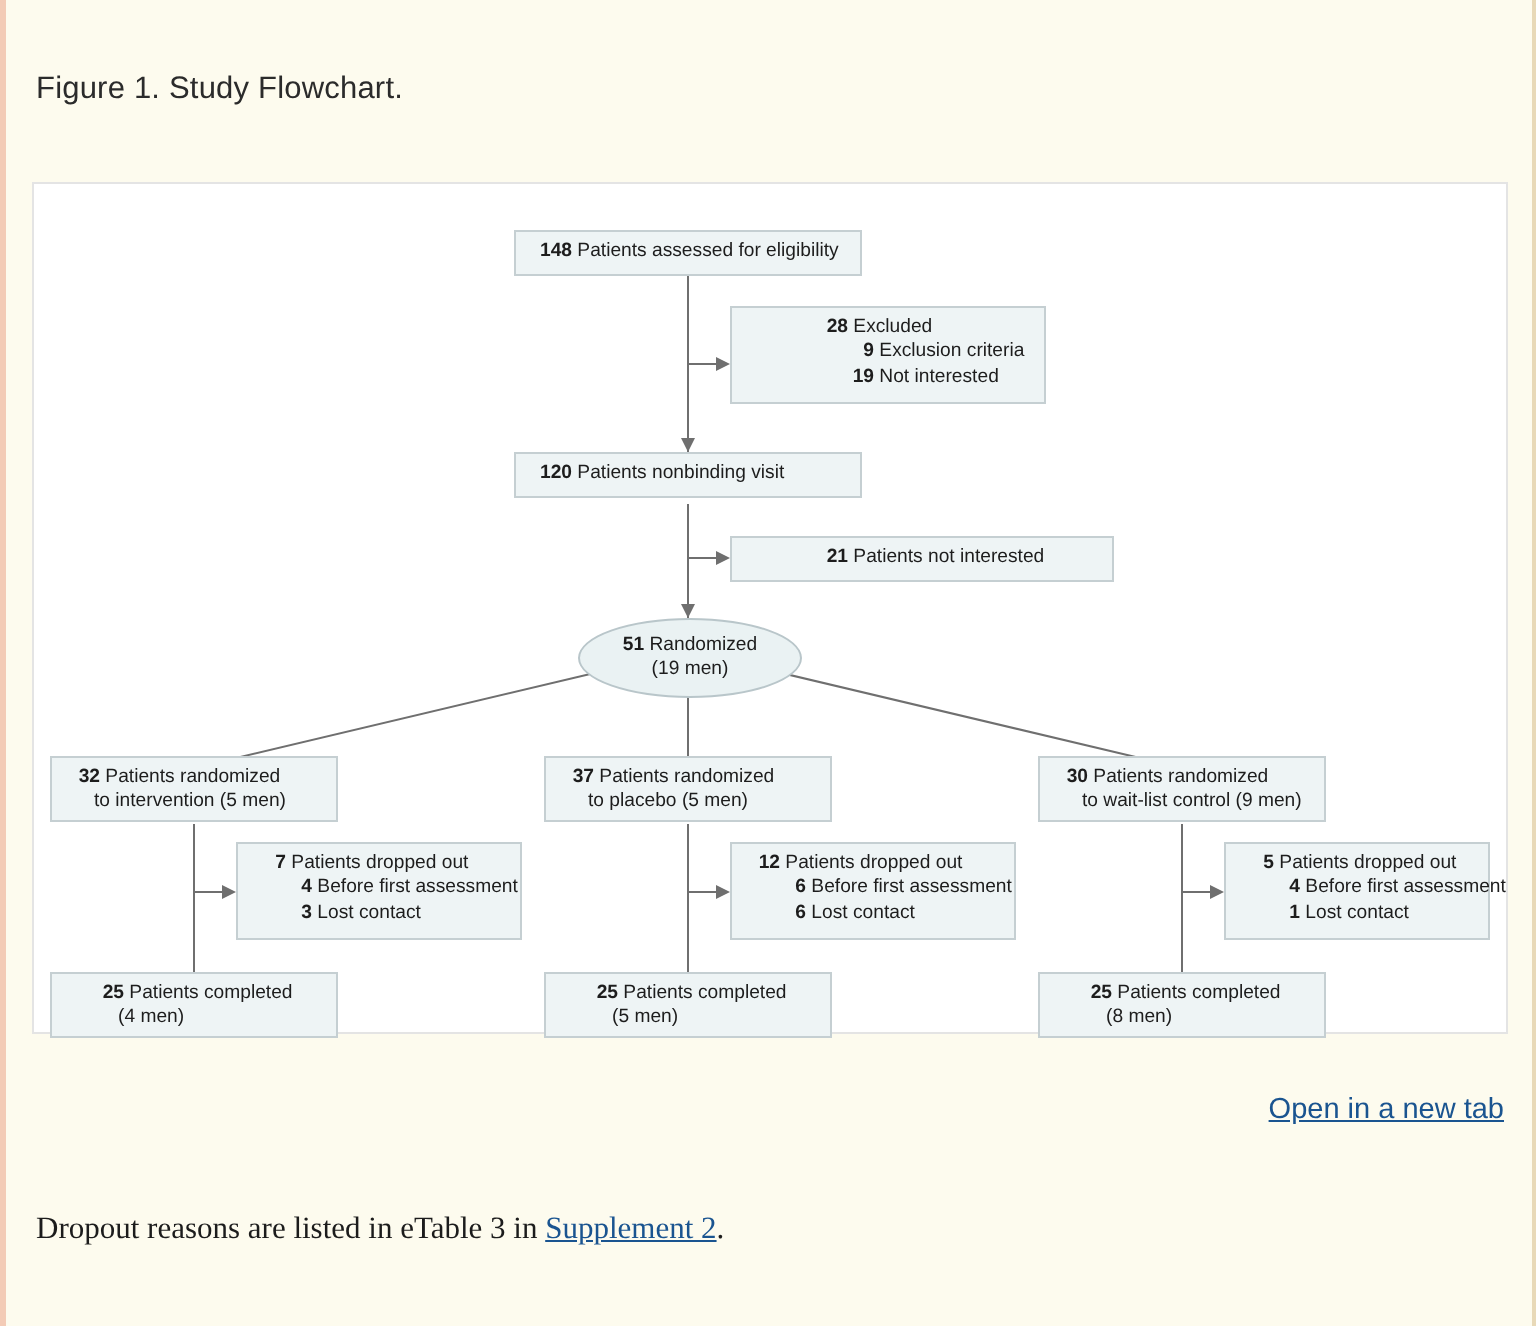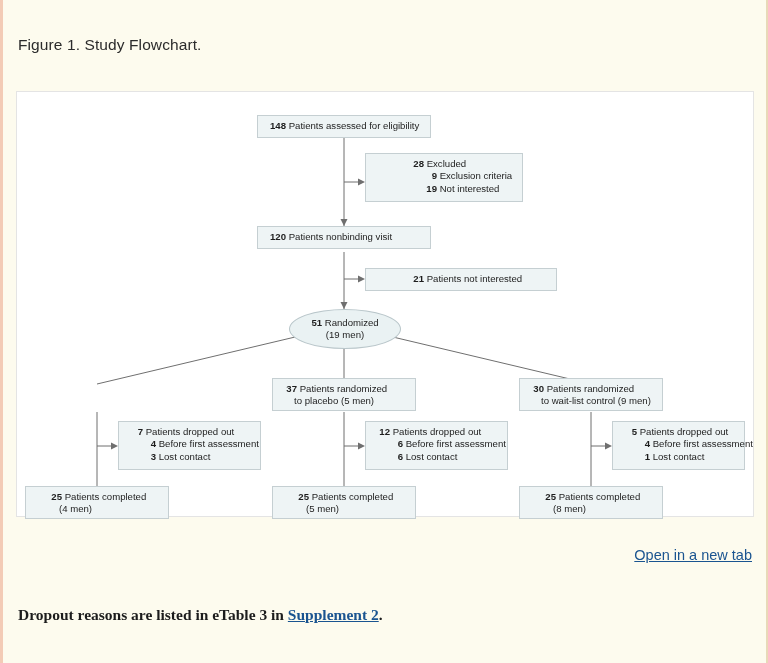--- a/index.html
+++ b/index.html
@@ -103,21 +103,20 @@
     white-space: nowrap;
   }
   .footnote {
     position: absolute;
     left: 18px;
     top: 606px;
     font-family: "Liberation Serif", serif;
     font-size: 15.5px;
     color: #1c1c1c;
     white-space: nowrap;
-    font-weight: bold;
   }
   .footnote a {
     color: #1a5490;
     text-decoration: underline;
     cursor: pointer;
   }
 </style>
 </head>
 <body>
 
@@ -206,20 +205,29 @@
     </div>
 
     <div class="oval" style="left:272px; top:203px; width:112px; height:40px;">
       <div class="row">
         <span class="num">51</span>
         <span>Randomized</span>
       </div>
       <div class="row">(19 men)</div>
     </div>
 
+    <div class="node" style="left:8px; top:272px; width:144px; height:33px;">
+      <div class="row">
+        <span class="num w16">32</span>
+        <span>Patients randomized</span>
+      </div>
+      <div class="row row-indent-1">
+        <span class="w16"></span><span>to intervention (5 men)</span>
+      </div>
+    </div>
 
     <div class="node" style="left:255px; top:272px; width:144px; height:33px;">
       <div class="row">
         <span class="num w16">37</span>
         <span>Patients randomized</span>
       </div>
       <div class="row row-indent-1">
         <span class="w16"></span><span>to placebo  (5 men)</span>
       </div>
     </div>

